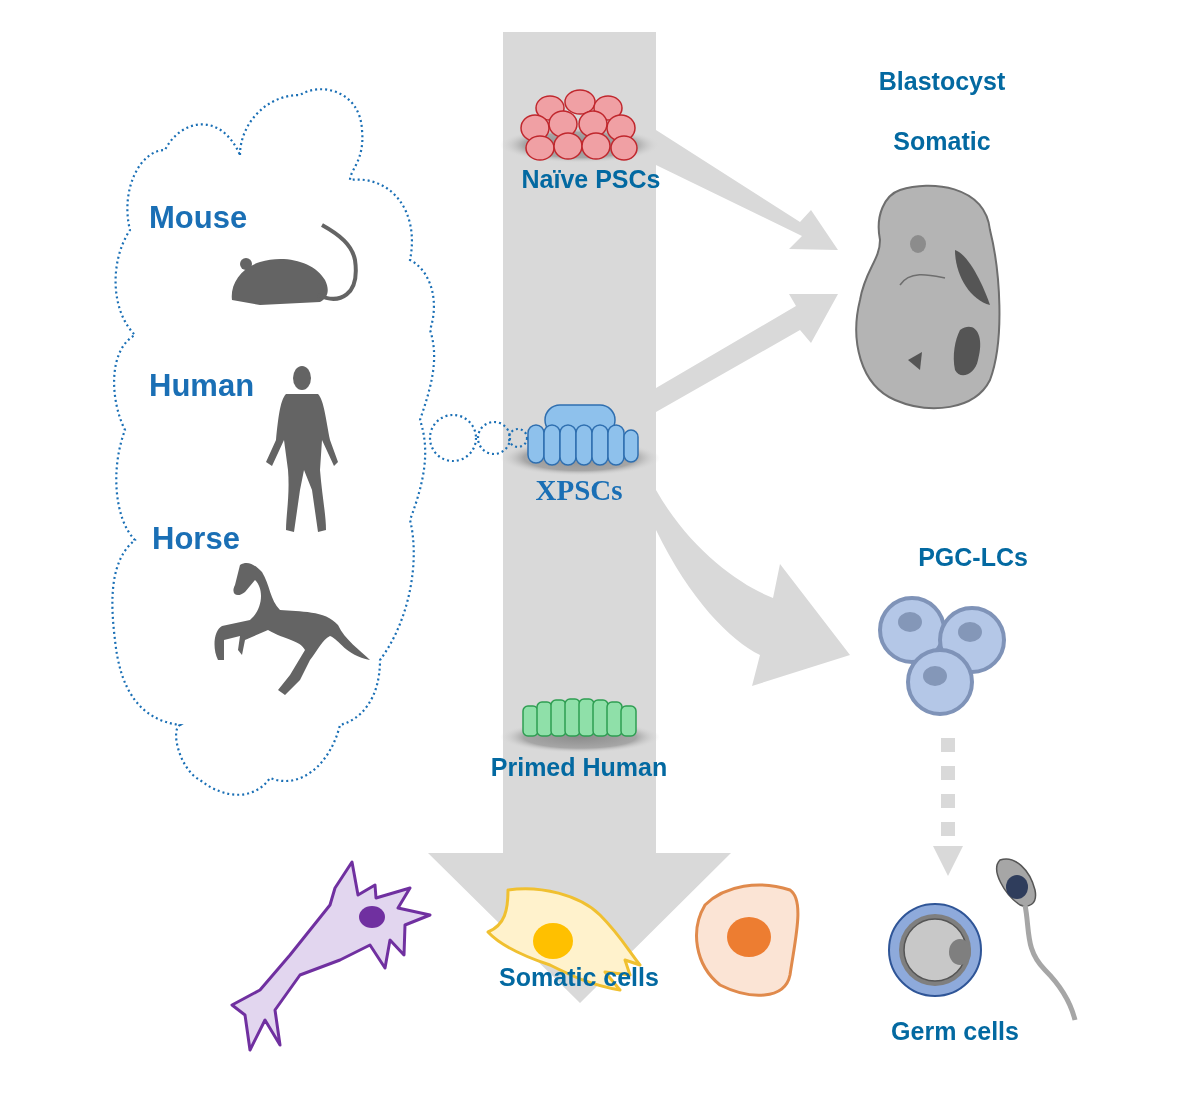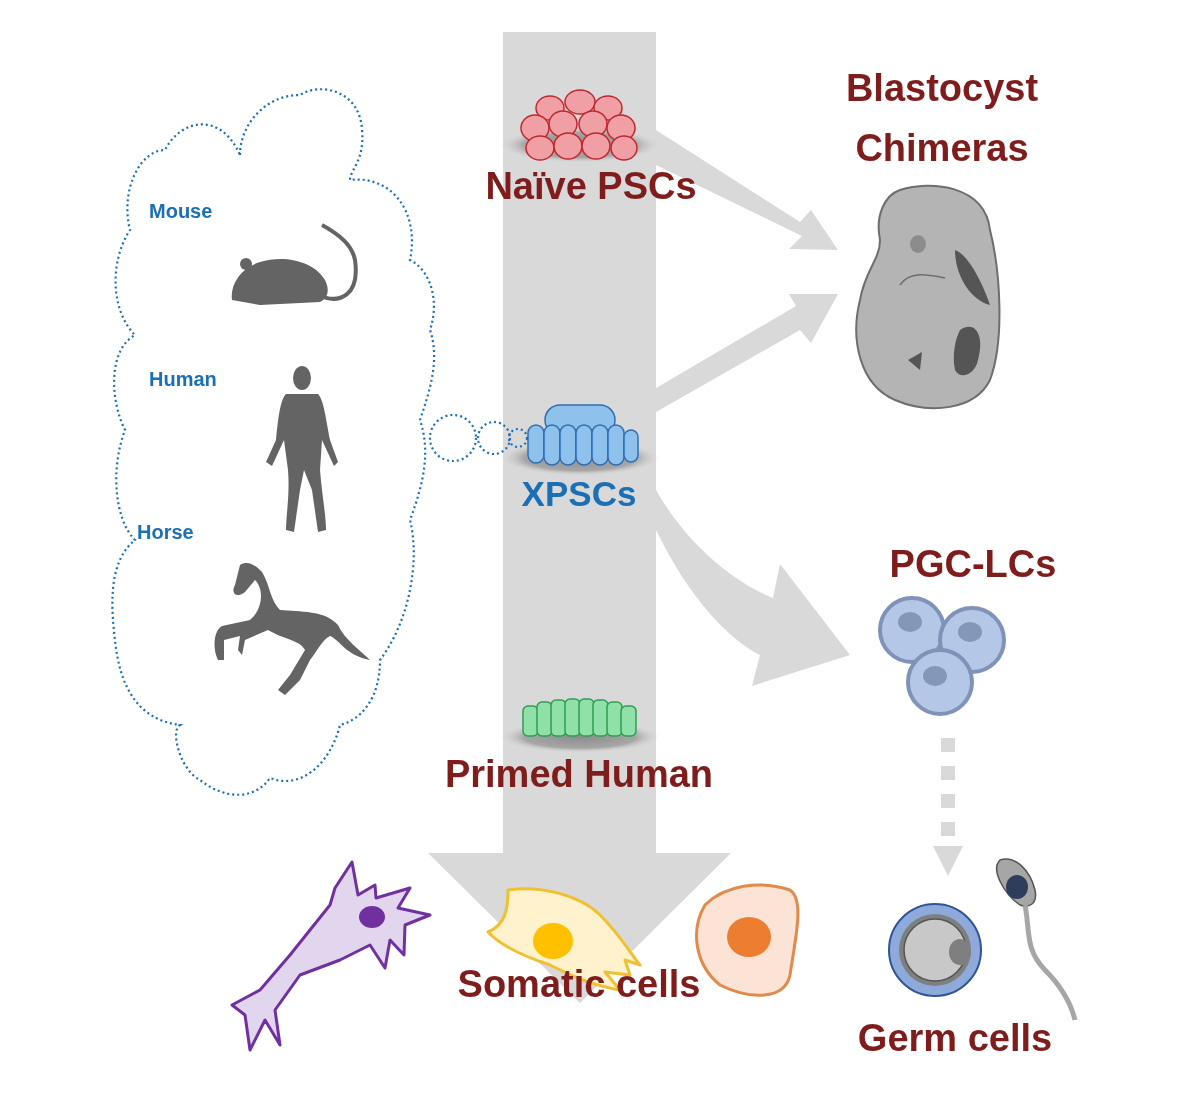--- a/index.html
+++ b/index.html
@@ -1,24 +1,24 @@
 <!DOCTYPE html>
 <html><head>
 <meta charset="utf-8">
 <style>
   html, body { margin: 0; padding: 0; background: #ffffff; }
   body { width: 1200px; height: 1097px; position: relative; overflow: hidden;
          font-family: "Liberation Sans", sans-serif; }
   #diagram { position: absolute; left: 0; top: 0; width: 1200px; height: 1097px; }
   .lbl { position: absolute; font-family: "Liberation Sans", sans-serif; font-weight: bold;
          white-space: nowrap; transform: translateX(-50%); }
-  .lbl-black { color: #7f1d1d; font-size: 38px; }
-  .lbl-blue  { color: #1a6fb5; font-size: 35px; }
+  .lbl-black { color: #0369a1; font-size: 25px; }
+  .lbl-blue  { color: #1a6fb5; font-size: 29px; font-family: Liberation Serif, serif; }
   .species { position: absolute; font-family: "Liberation Sans", sans-serif; font-weight: bold;
-             color: #1a6fb5; font-size: 20px; white-space: nowrap; }
+             color: #1a6fb5; font-size: 31px; white-space: nowrap; }
 </style>
 </head>
 <body>
 
 <svg id="diagram" width="1200" height="1097" viewBox="0 0 1200 1097" xmlns="http://www.w3.org/2000/svg">
   <defs>
     <radialGradient id="shadow" cx="50%" cy="50%" r="50%">
       <stop offset="0%" stop-color="#8c8c8c"></stop>
       <stop offset="70%" stop-color="#a6a6a6"></stop>
       <stop offset="100%" stop-color="#d9d9d9" stop-opacity="0"></stop>
@@ -168,23 +168,23 @@
   </g>
 
   <g>
     <path d="M705,905 C725,885 760,880 790,890 C805,900 795,940 790,975 C785,1000 750,1000 720,985 C695,965 690,930 705,905 Z" fill="#fbe4d5" stroke="#e08a4c" stroke-width="3"></path>
     <ellipse cx="749" cy="937" rx="22" ry="20" fill="#ed7d31"></ellipse>
   </g>
 </svg>
 
 <div class="species" style="left:149px; top:200px;">Mouse</div>
 <div class="species" style="left:149px; top:362px;margin-top:6px;">Human</div>
-<div class="species" style="left:137px; top:521px;">Horse</div>
+<div class="species" style="left:152px; top:521px;">Horse</div>
 
 <div class="lbl lbl-black" style="left:579px; top:165px;margin-left:12px;">Naïve PSCs</div>
 <div class="lbl lbl-blue" style="left:579px; top:474px;">XPSCs</div>
 <div class="lbl lbl-black" style="left:579px; top:753px;">Primed Human</div>
 
 <div class="lbl lbl-black" style="left:942px; top:67px;">Blastocyst</div>
-<div class="lbl lbl-black" style="left:942px; top:127px;">Chimeras</div>
+<div class="lbl lbl-black" style="left:942px; top:127px;">Somatic</div>
 <div class="lbl lbl-black" style="left:973px; top:543px;">PGC-LCs</div>
 <div class="lbl lbl-black" style="left:955px; top:1017px;">Germ cells</div>
 <div class="lbl lbl-black" style="left:579px; top:963px;">Somatic cells</div>
 
 </body></html>

